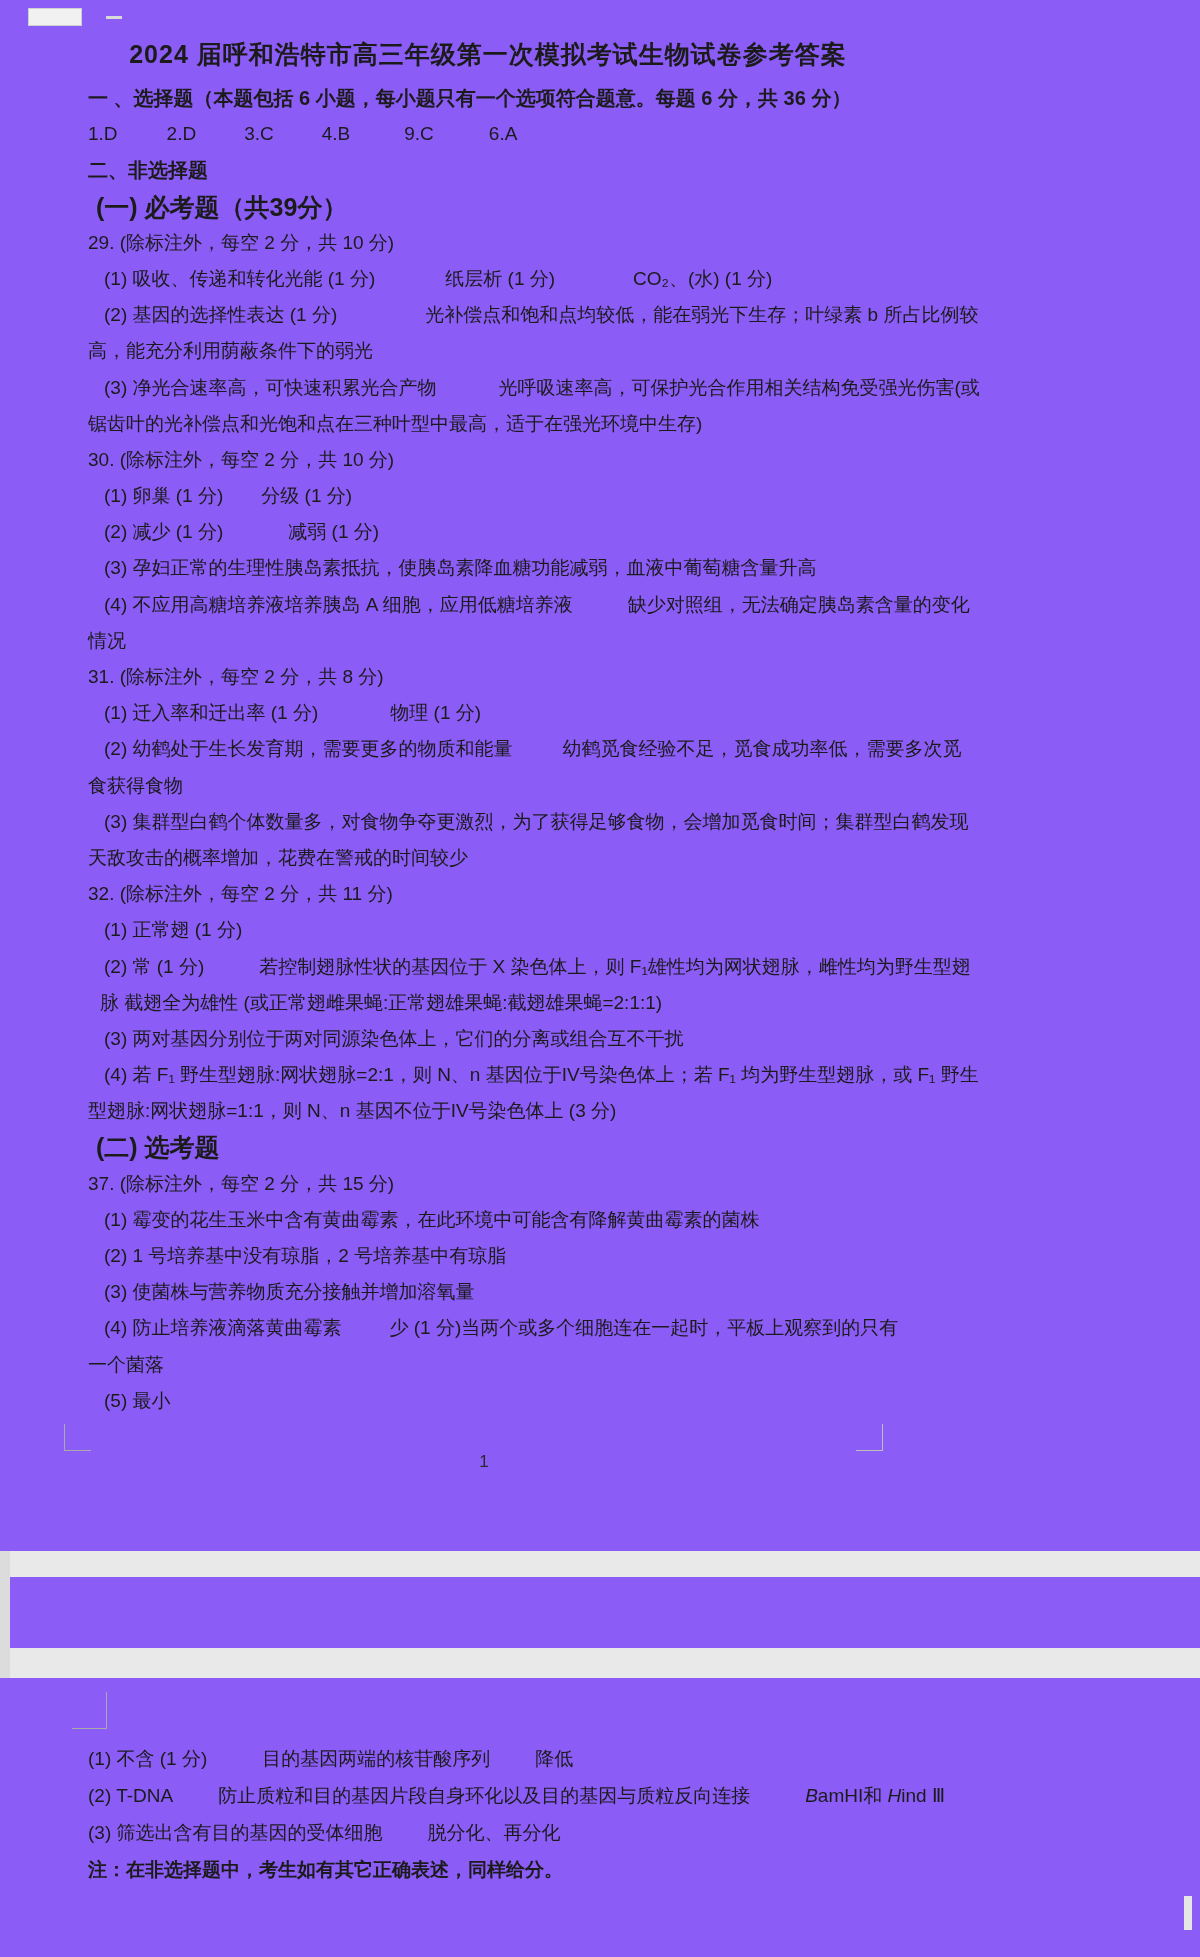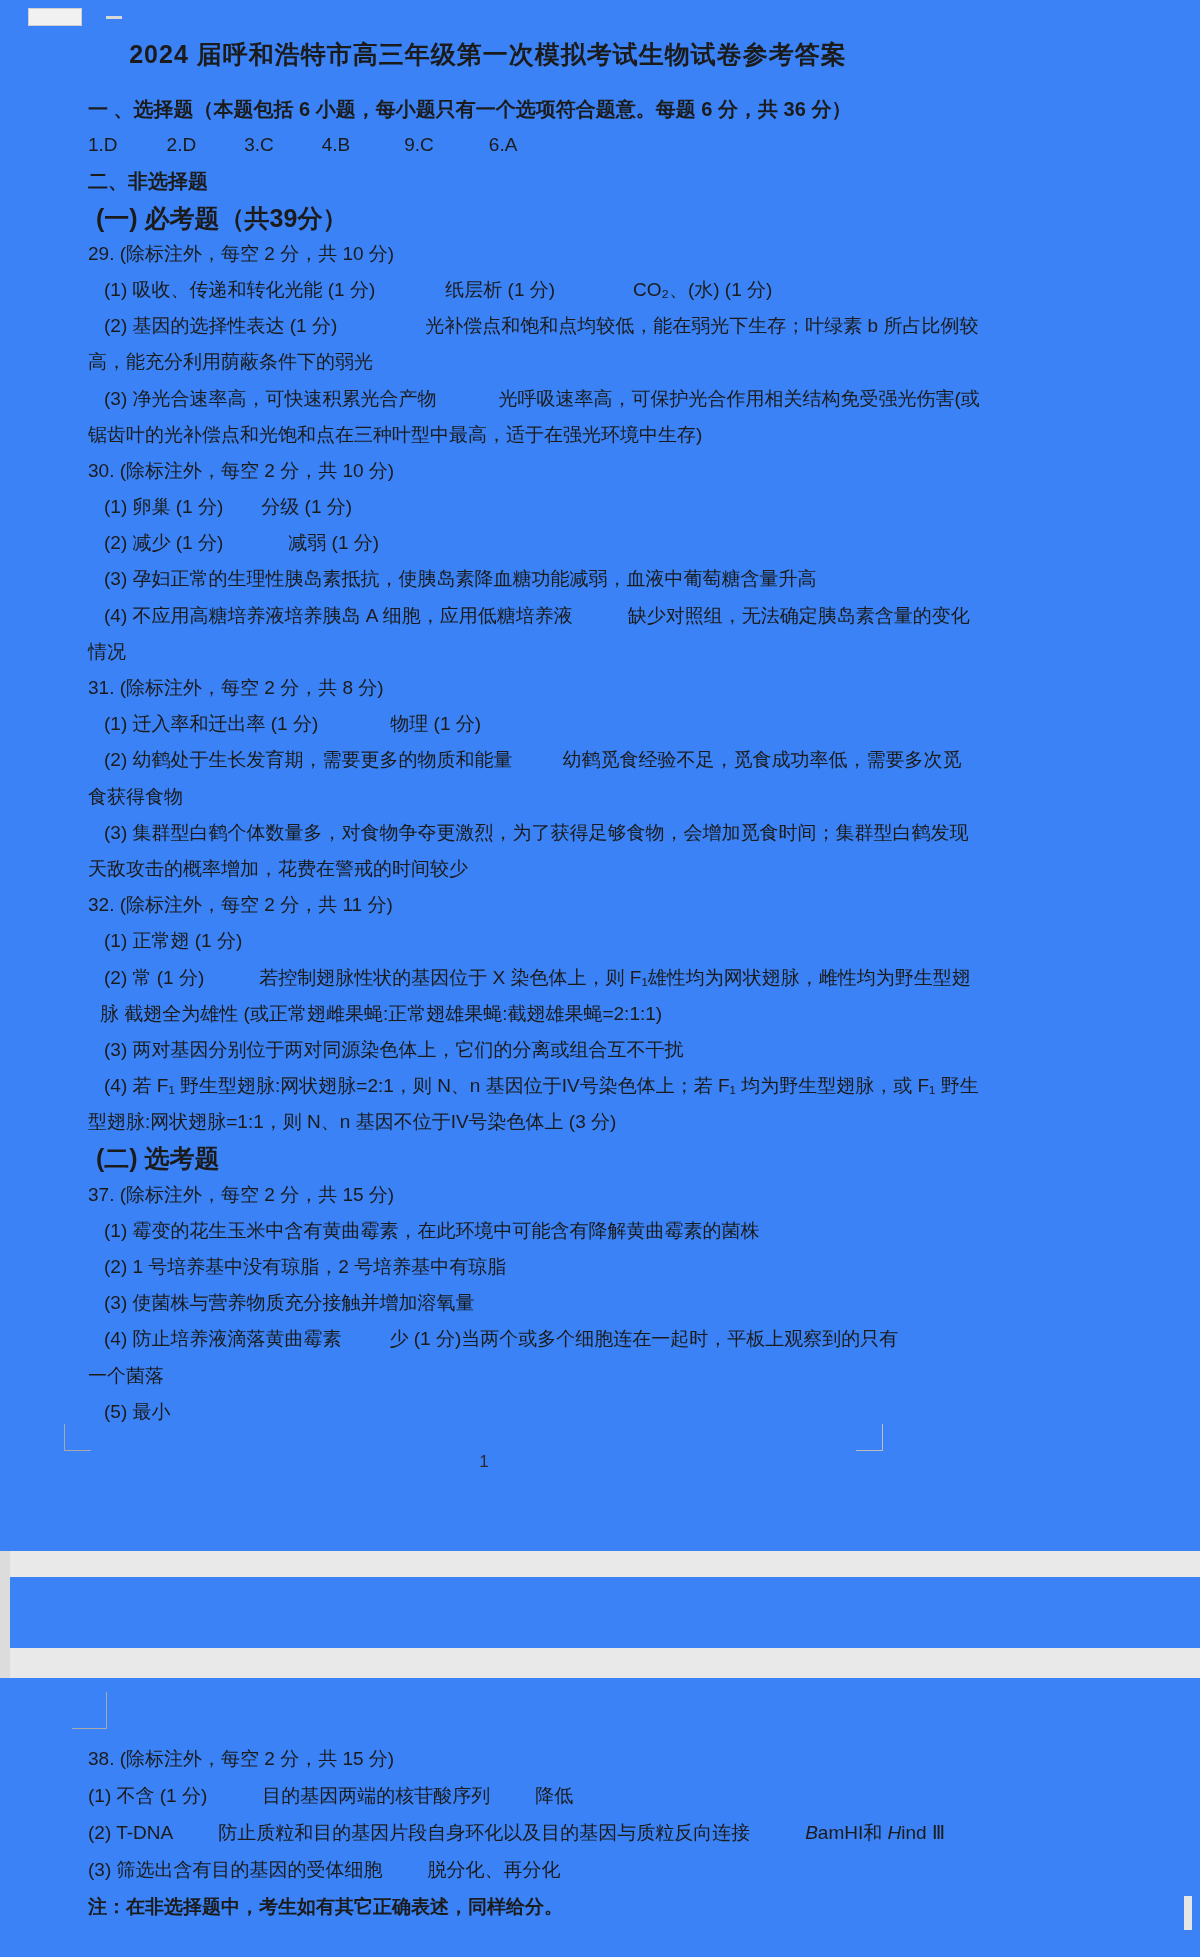--- a/index.html
+++ b/index.html
@@ -1,21 +1,21 @@
 <!DOCTYPE html>
 <html><head>
 <meta charset="utf-8">
 <style>
   html,body{margin:0;padding:0;background:#ffffff;}
-  .doc{position:relative;width:1200px;height:1957px;background:#3b82f6;overflow:hidden;
+  .doc{position:relative;width:1200px;height:1957px;background:#8b5cf6;overflow:hidden;
        font-family:"Liberation Sans","DejaVu Sans",sans-serif;color:#1b1b1b;}
   .title{position:absolute;top:38px;left:88px;width:800px;text-align:center;
          font-size:25px;font-weight:bold;letter-spacing:1px;white-space:nowrap;}
   .lines{position:absolute;left:88px;width:1105px;}
-  #p1{top:91px;}
+  #p1{top:80px;}
   #p2{top:1740px;}
   .tl{height:36.2px;line-height:36.2px;font-size:19px;white-space:nowrap;}
   #p2 .tl{height:37px;line-height:37px;}
   .b{font-weight:bold;}
   .h{font-weight:bold;font-size:20px;}
   .item{padding-left:16px;}
   .part{padding-left:8px;font-weight:bold;font-size:25px;}
   .cont2{padding-left:12px;}
   .pagenum{position:absolute;top:1452px;left:88px;width:792px;text-align:center;
            font-size:17px;color:#2a2a2a;}
@@ -86,19 +86,18 @@
   <div class="cm" id="cm1r"></div>
 
   <div class="sep" id="sep1"></div>
   <div class="sep" id="sep2"></div>
   <div class="lstrip"></div>
   <div class="rart"></div>
 
   <div class="cm" id="cm2"></div>
 
   <div class="lines" id="p2">
-      <div class="tl"><span>38. (除标注外，每空 2 分，共 15 分)</span></div>
       <div class="tl"><span>(1) 不含 (1 分)</span><span style="margin-left: 55px;">目的基因两端的核苷酸序列</span><span style="margin-left: 45px;">降低</span></div>
       <div class="tl"><span>(2) T-DNA</span><span style="margin-left: 45px;">防止质粒和目的基因片段自身环化以及目的基因与质粒反向连接</span><span style="margin-left: 55px; font-style: italic;">B</span><span>amHI和 </span><span style="font-style: italic;">H</span><span>ind Ⅲ</span></div>
       <div class="tl"><span>(3) 筛选出含有目的基因的受体细胞</span><span style="margin-left: 45px;">脱分化、再分化</span></div>
       <div class="tl b"><span>注：在非选择题中，考生如有其它正确表述，同样给分。</span></div>
     </div>
 </div>
 
 </body></html>

